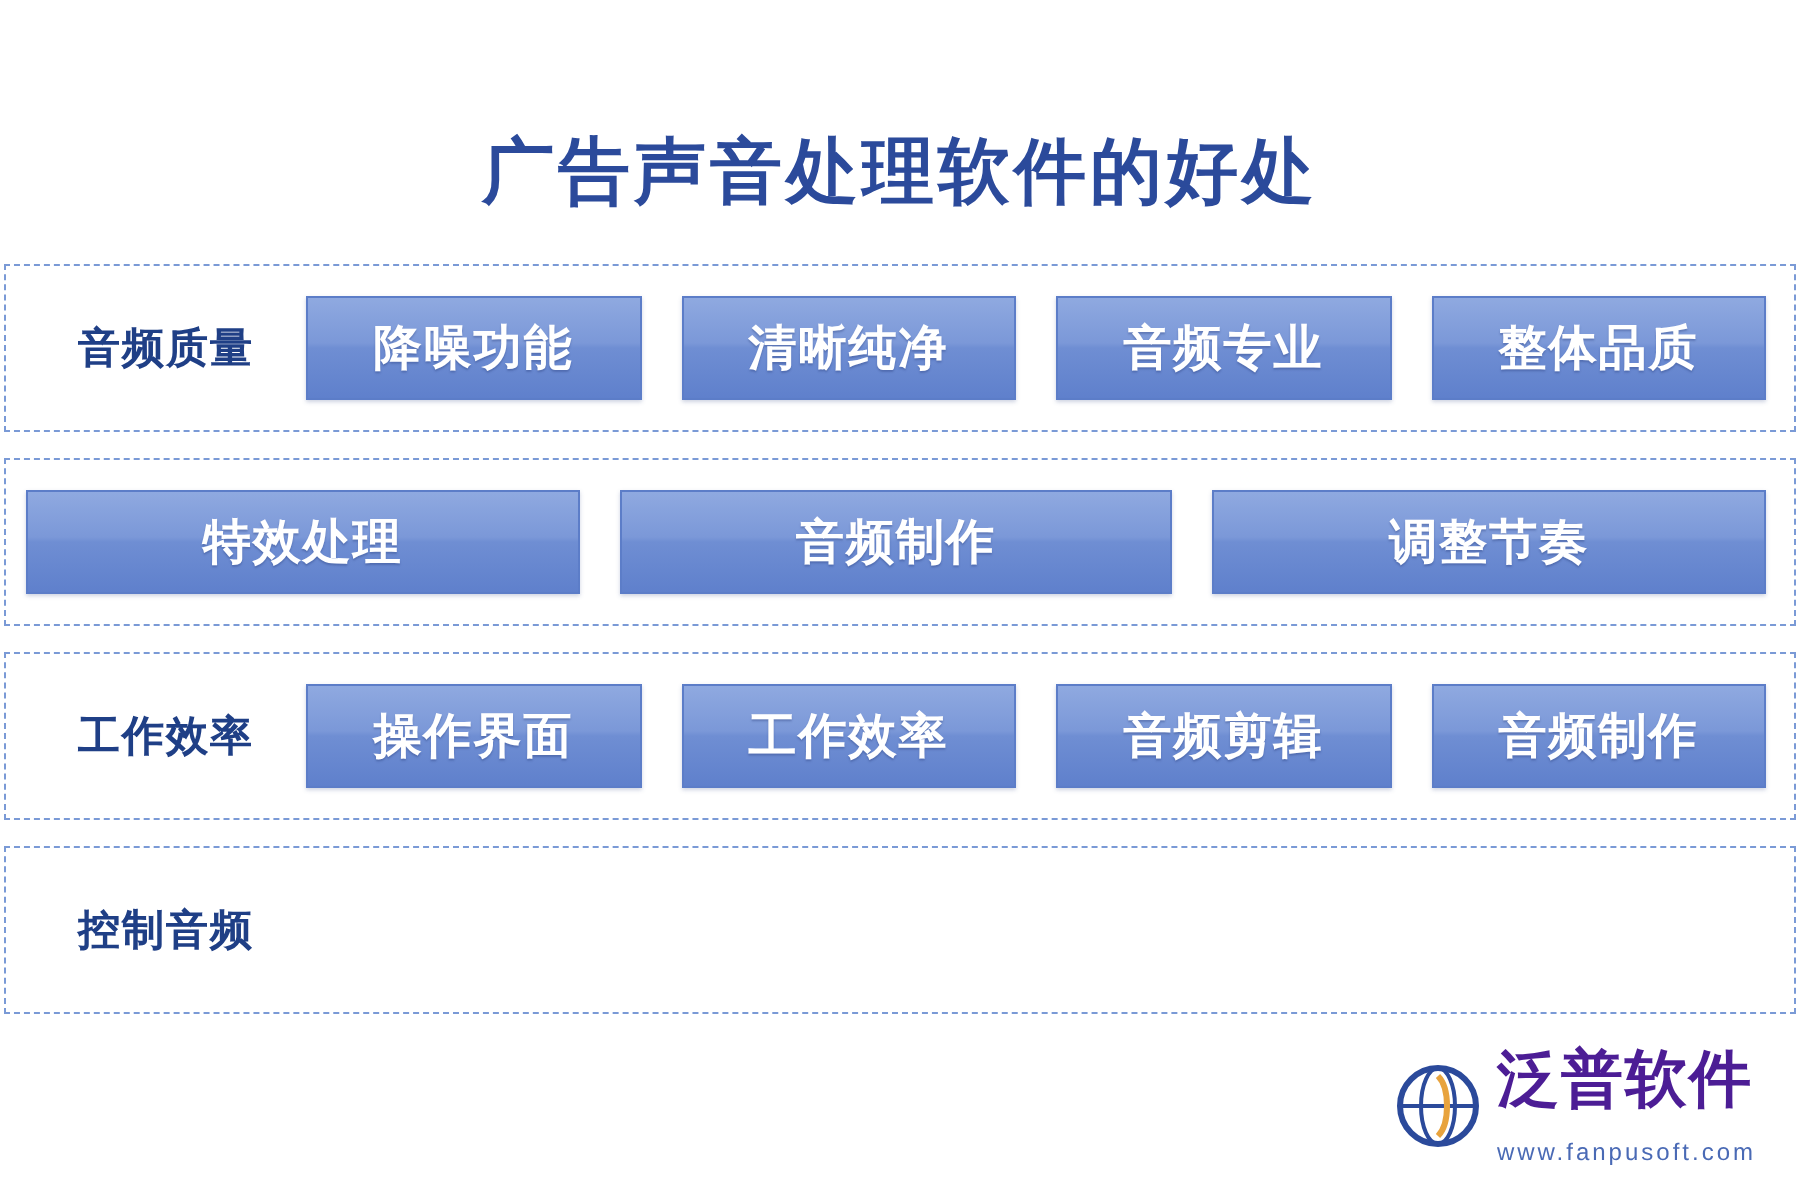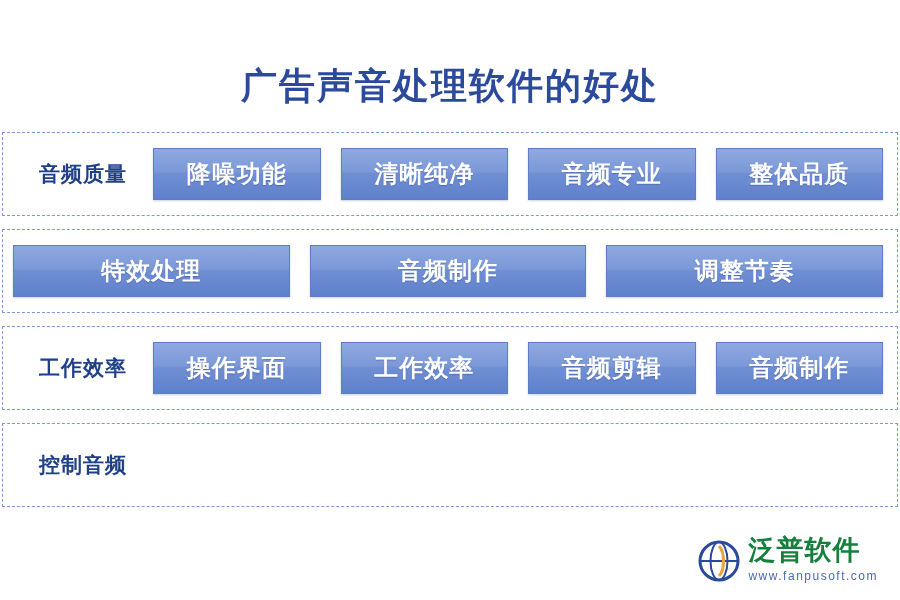--- a/index.html
+++ b/index.html
@@ -88,32 +88,32 @@
     width: 42px;
     height: 42px;
     position: relative;
   }
   .logo-text {
     display: flex;
     flex-direction: column;
     line-height: 1;
   }
   .logo-cn {
-    font-size: 27px;
+    font-size: 31px;
     font-weight: bold;
-    color: #15803d;
-    font-family: Liberation Mono, monospace;
+    color: #4c1d95;
+    font-family: Liberation Serif, serif;
     letter-spacing: 1px;
   }
   .logo-en {
     font-size: 12px;
     color: #4a6ab5;
     letter-spacing: 1.5px;
     font-family: "Liberation Sans", sans-serif;
-    margin-top: 4px;
+    margin-top: 15px;
   }
 </style>
 </head>
 <body>
 
 <div class="page">
 
   <div class="title">广告声音处理软件的好处</div>
 
   <div class="rows">

